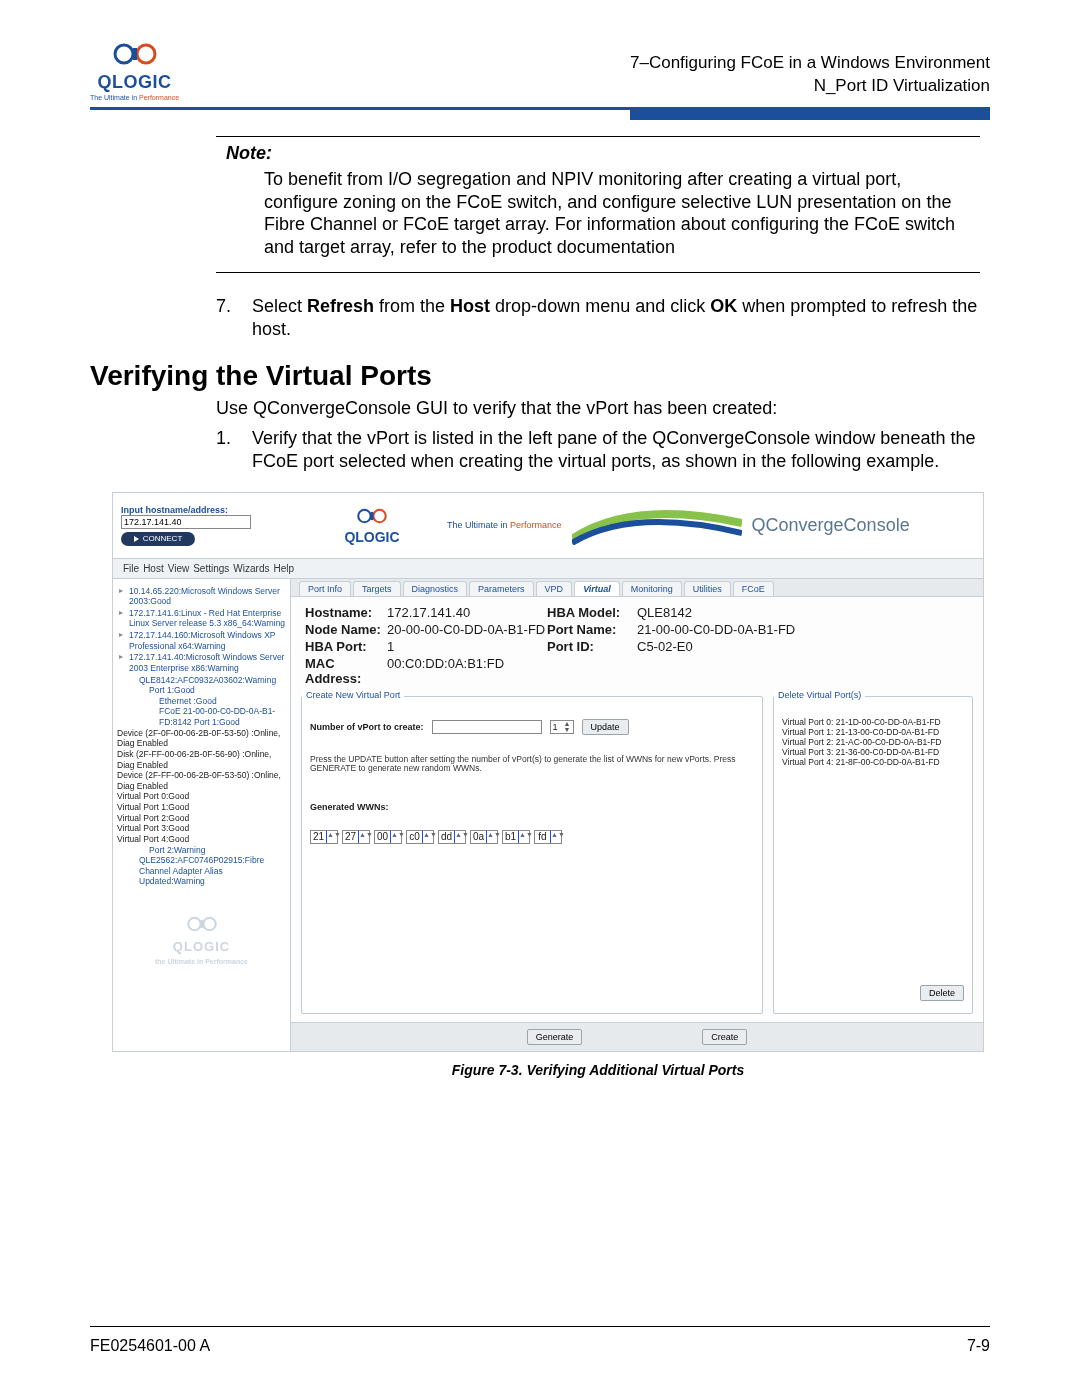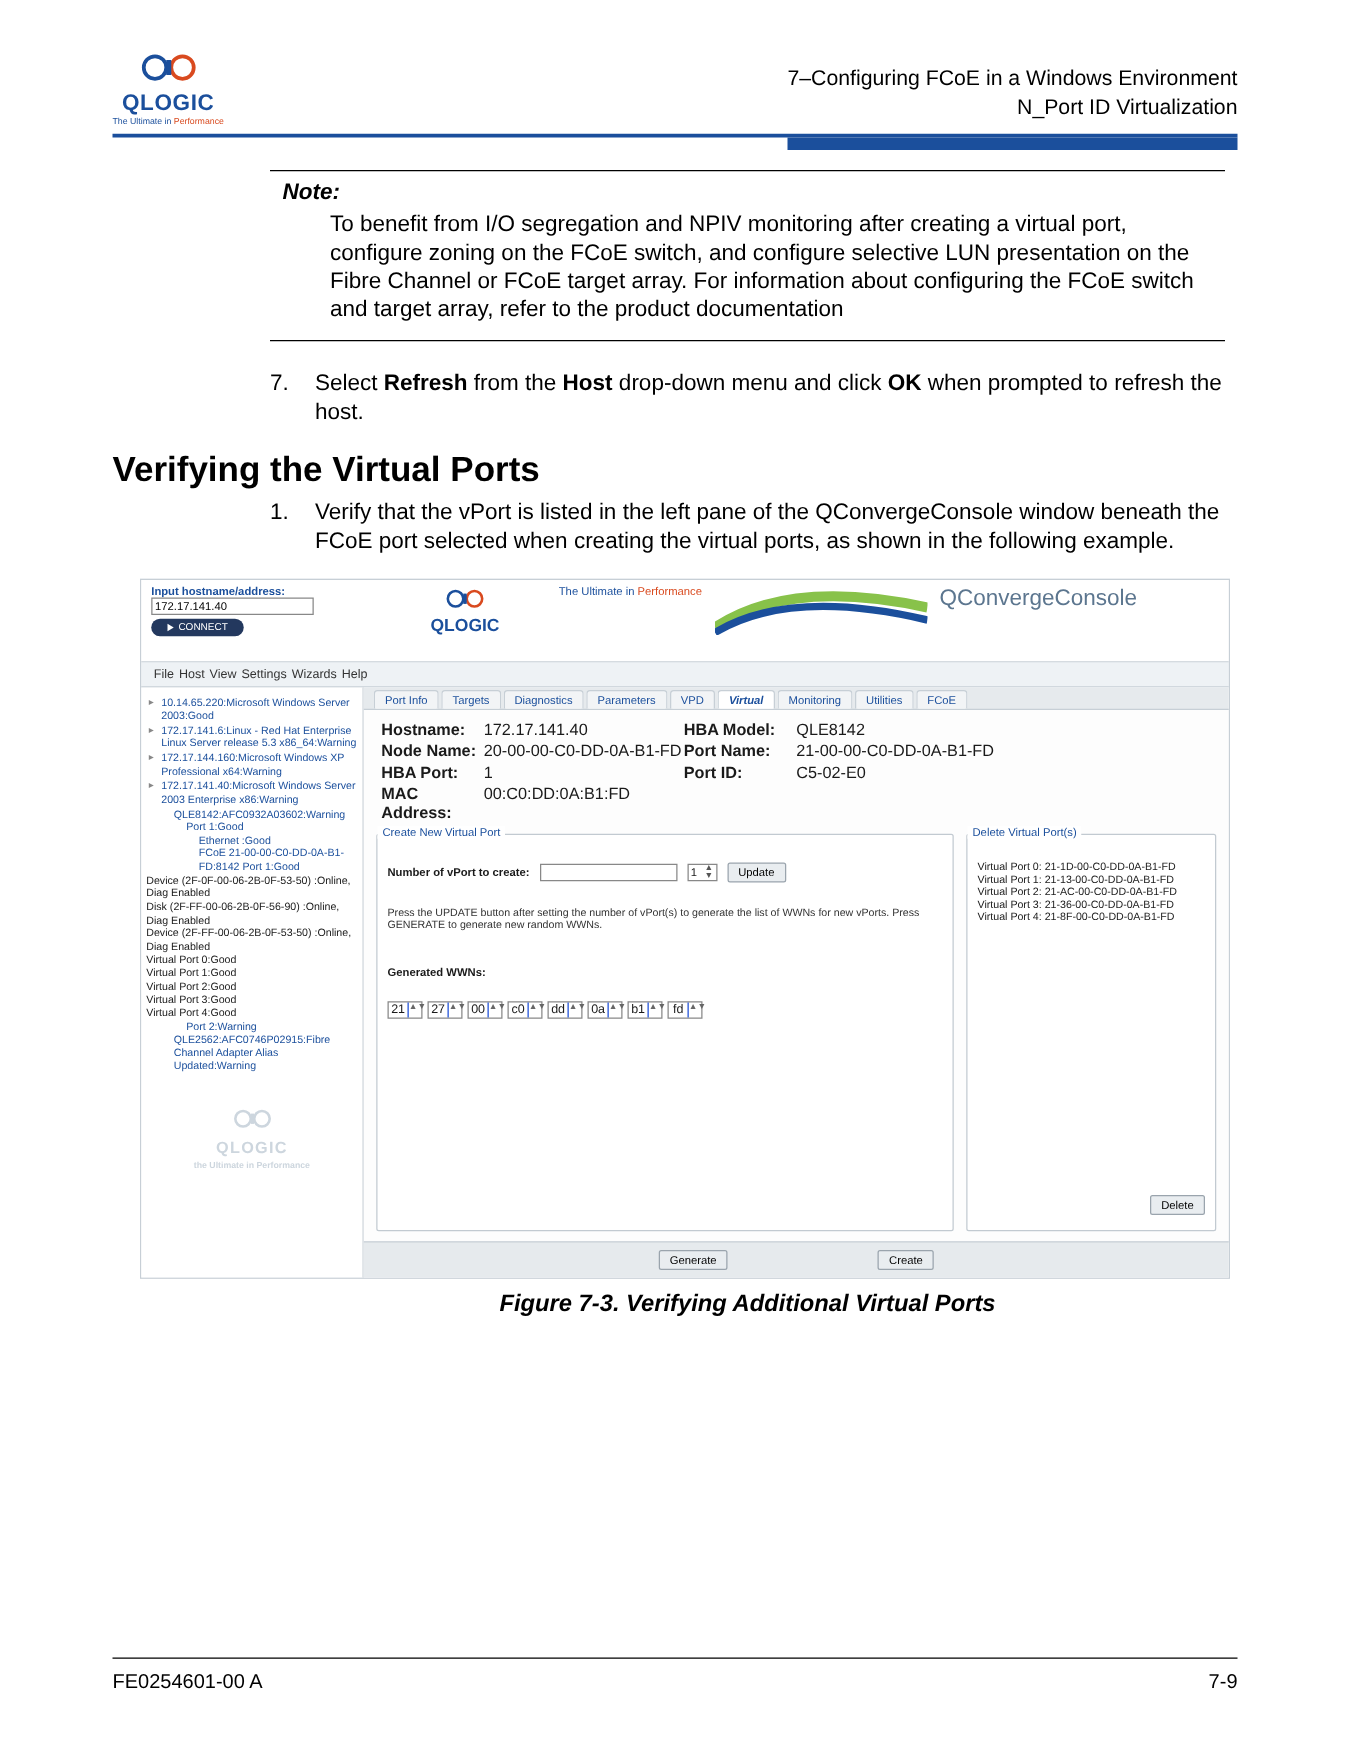--- a/index.html
+++ b/index.html
@@ -27,21 +27,21 @@
   .step-txt { flex: 1; }
 
   h2.section { font-size: 28px; font-weight: bold; margin: 10px 0 6px -126px; }
   .intro { font-size: 18px; margin-bottom: 8px; }
 
   
   .shot-wrap { margin: 10px 0 8px -104px; }
   .shot { width: 872px; height: 560px; background: #e6eaed; border: 1px solid #c7cfd6; font-size: 9px; color: #1a1a1a; position: relative; font-family: Tahoma, Arial, sans-serif; }
 
   
-  .addr-row { height: 66px; background: #fff; border-bottom: 1px solid #c7cfd6; display:flex; padding:4px 8px; gap:10px; }
+  .addr-row { height: 66px; background: #fff; border-bottom: 1px solid #c7cfd6; display:flex; align-items:center; padding:4px 8px; gap:10px; }
   .addr-left { width: 176px; }
   .addr-label { font-size: 9px; font-weight:bold; color:#1b4f9c; }
   .addr-input { width: 130px; height: 14px; border:1px solid #888; font-size:9px; padding:0 2px; }
   .connect-btn { margin-top:3px; width:74px; height:14px; background:#23385e; color:#fff; font-size:8px; border-radius:7px; display:flex; align-items:center; justify-content:center; gap:4px; cursor:pointer; }
   .connect-btn::before{content:"";border-left:5px solid #fff;border-top:3px solid transparent;border-bottom:3px solid transparent;}
   .mid-logo { flex:0 0 130px; text-align:center; }
   .mid-logo .big { font-weight:bold; color:#1b4f9c; font-size:14px; }
   .mid-tag  { font-size:9px; color:#1b4f9c; }
   .mid-tag .perf { color:#d94a1f; }
   .swoosh { width:170px; height:40px; position:relative; }
@@ -87,21 +87,21 @@
   .wwn-row { display:flex; gap:4px; margin-top:18px; }
   .wwn-cell { width:28px; height:14px; border:1px solid #888; display:flex; }
   .wwn-cell .v { width:16px; border-right:1px solid #1d4ed8; text-align:center; font-size:10px; }
   .wwn-cell .s { width:10px; font-size:7px; text-align:center; color:#666; }
 
   .vp-list { margin-top:14px; font-size:8.5px; line-height:1.2; }
   .del-btn { position:absolute; bottom:12px; right:8px; }
 
   .bottom-btns { display:flex; justify-content:center; gap:120px; padding:6px 0; border-top:1px solid #c7cfd6; background:#e6eaed;align-items:flex-end; }
 
-  .caption { text-align:center; font-style:italic; font-weight:bold; font-size:19px; margin-top:10px; }
+  .caption { text-align:center; font-style:italic; font-weight:bold; font-size:14px; margin-top:10px; }
 
   .footer-line { position:absolute; left:90px; right:90px; bottom:70px; height:1.5px; background:#000; }
   .footer { position:absolute; left:90px; right:90px; bottom:42px; display:flex; justify-content:space-between; font-size:16px; }
 </style>
 </head>
 <body>
 
 <div class="page">
   <div class="header-row">
     <div class="logo-block">
@@ -129,20 +129,21 @@
     </div>
 
     <div class="step-row">
       <div class="step-num">7.</div>
       <div class="step-txt">
         <span>Select </span><b>Refresh</b><span> from the </span><b>Host</b><span> drop-down menu and click </span><b>OK</b><span> when prompted to refresh the host.</span>
       </div>
     </div>
 
     <h2 class="section">Verifying the Virtual Ports</h2>
+    <div class="intro">Use QConvergeConsole GUI to verify that the vPort has been created:</div>
 
     <div class="step-row">
       <div class="step-num">1.</div>
       <div class="step-txt">Verify that the vPort is listed in the left pane of the QConvergeConsole window beneath the FCoE port selected when creating the virtual ports, as shown in the following example.</div>
     </div>
 
     <div class="shot-wrap">
       <div class="shot">
         <div class="addr-row">
           <div class="addr-left">

